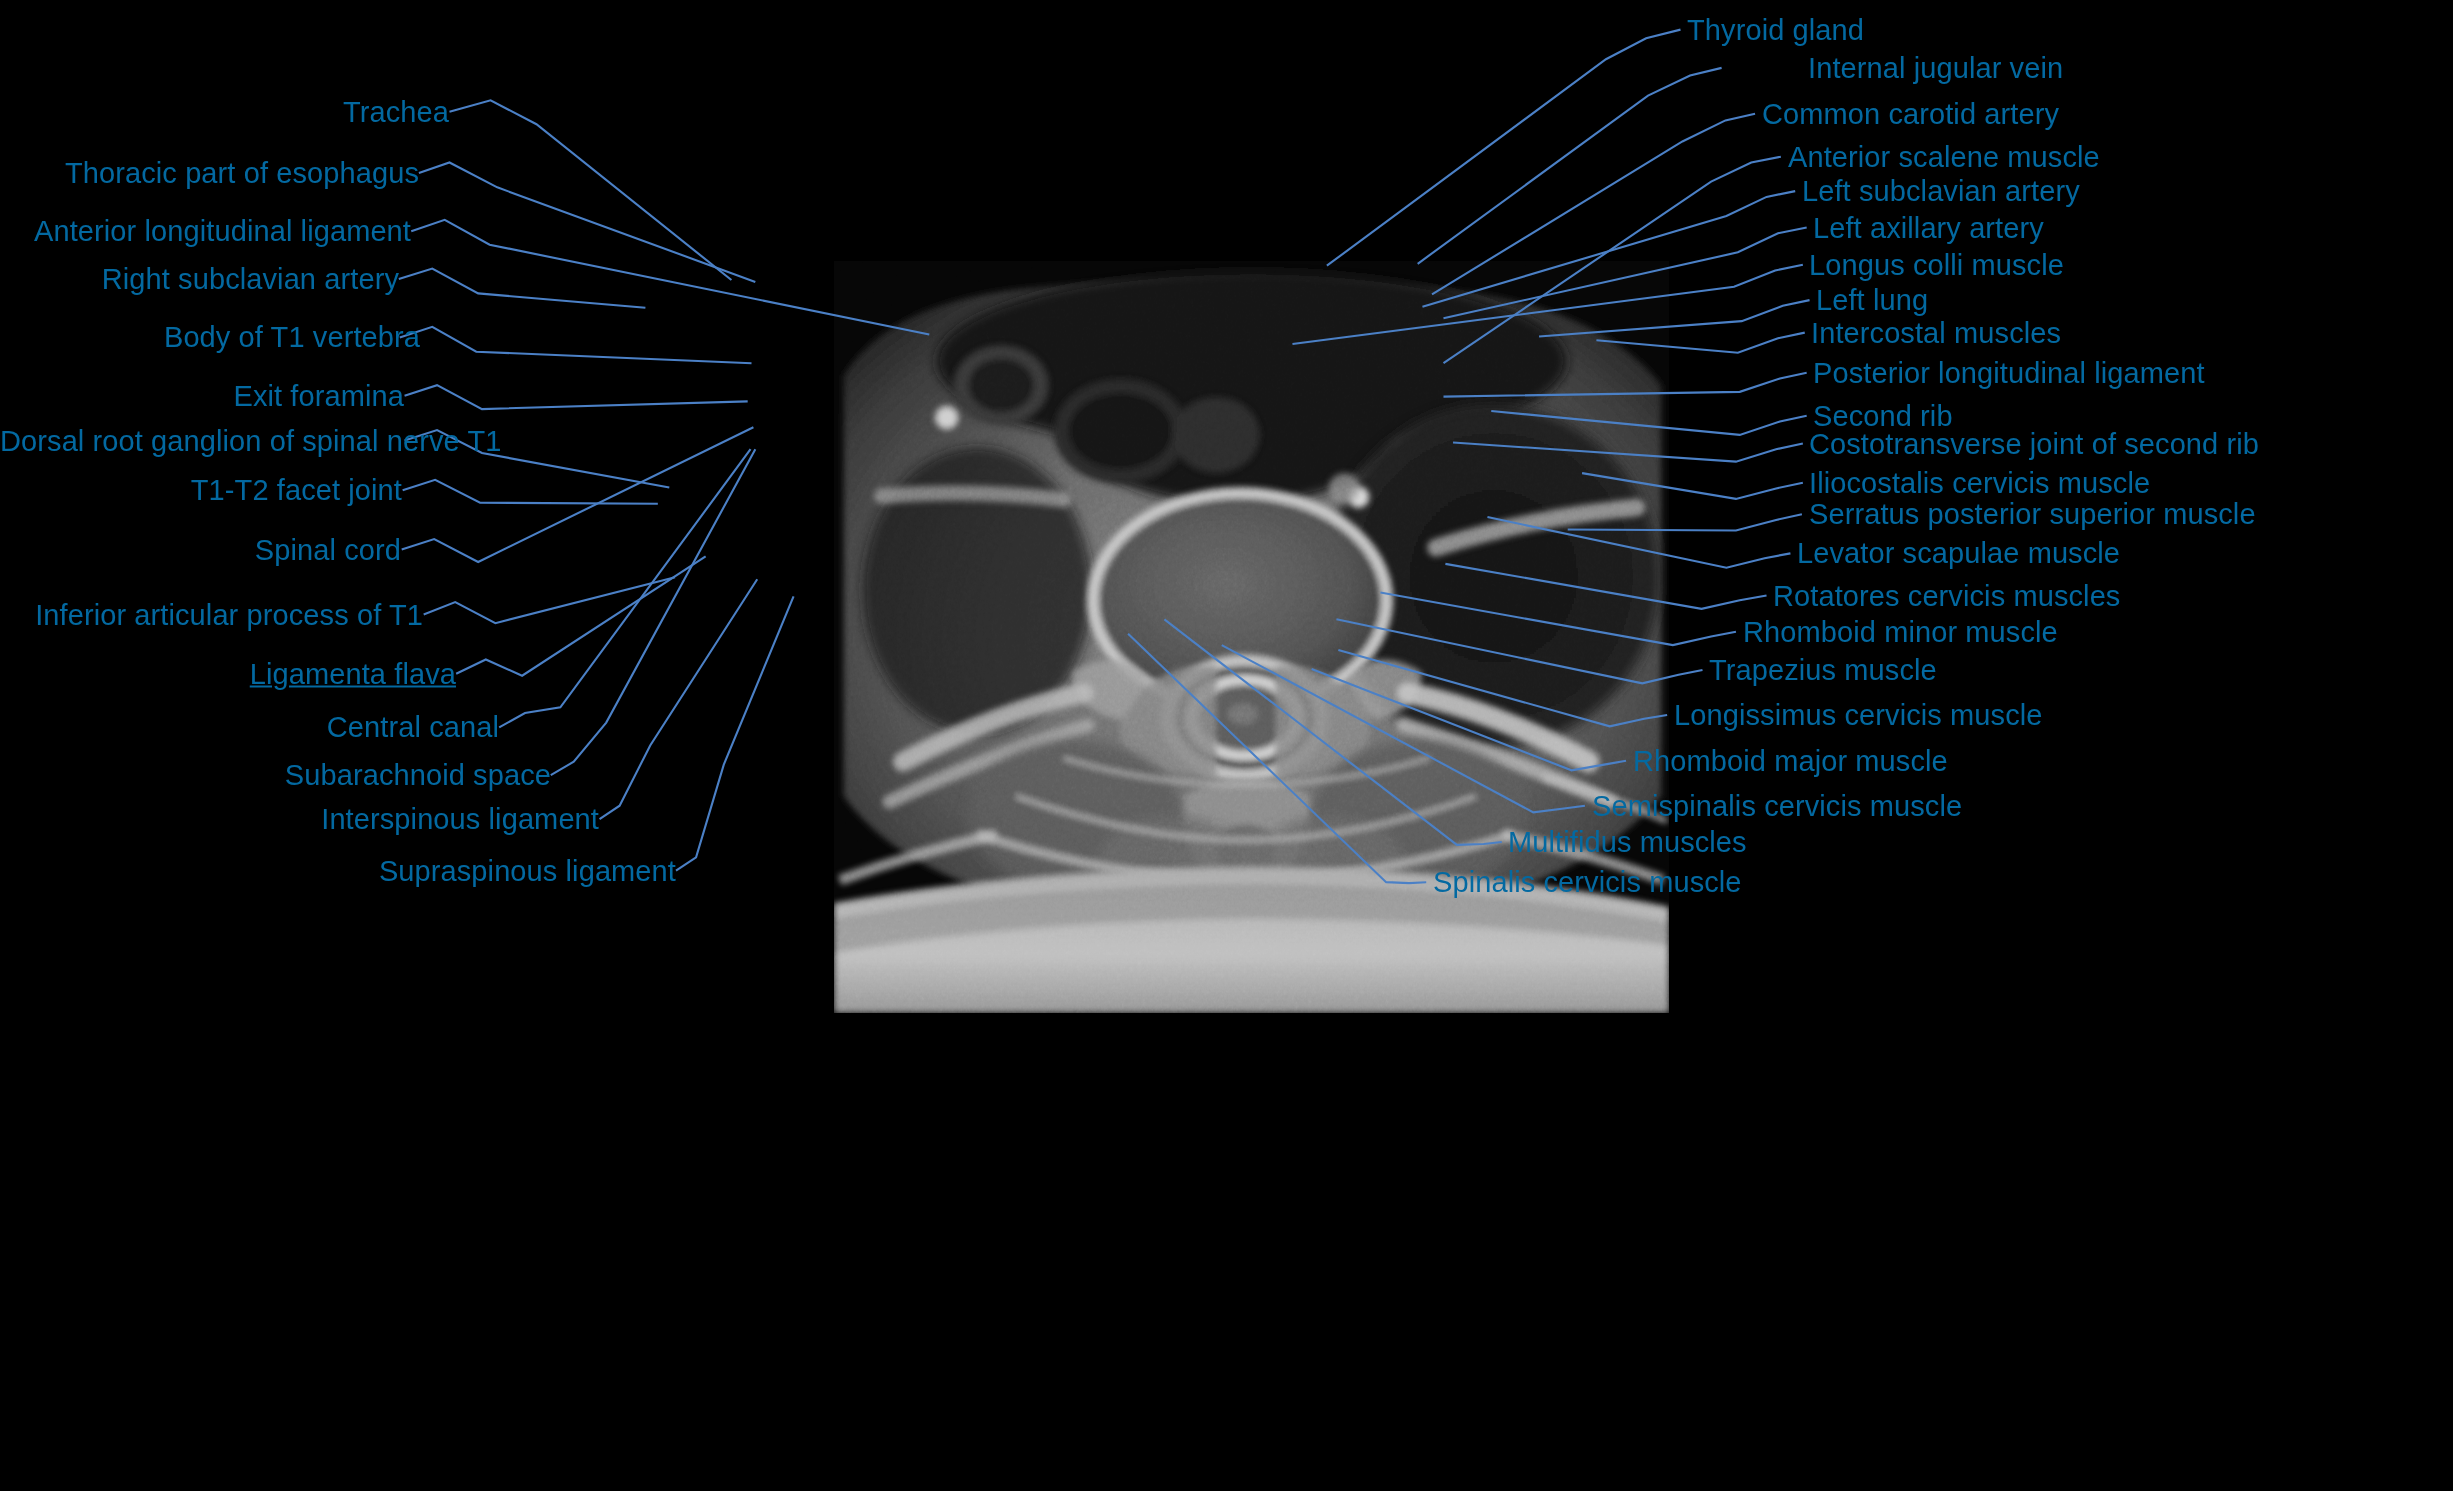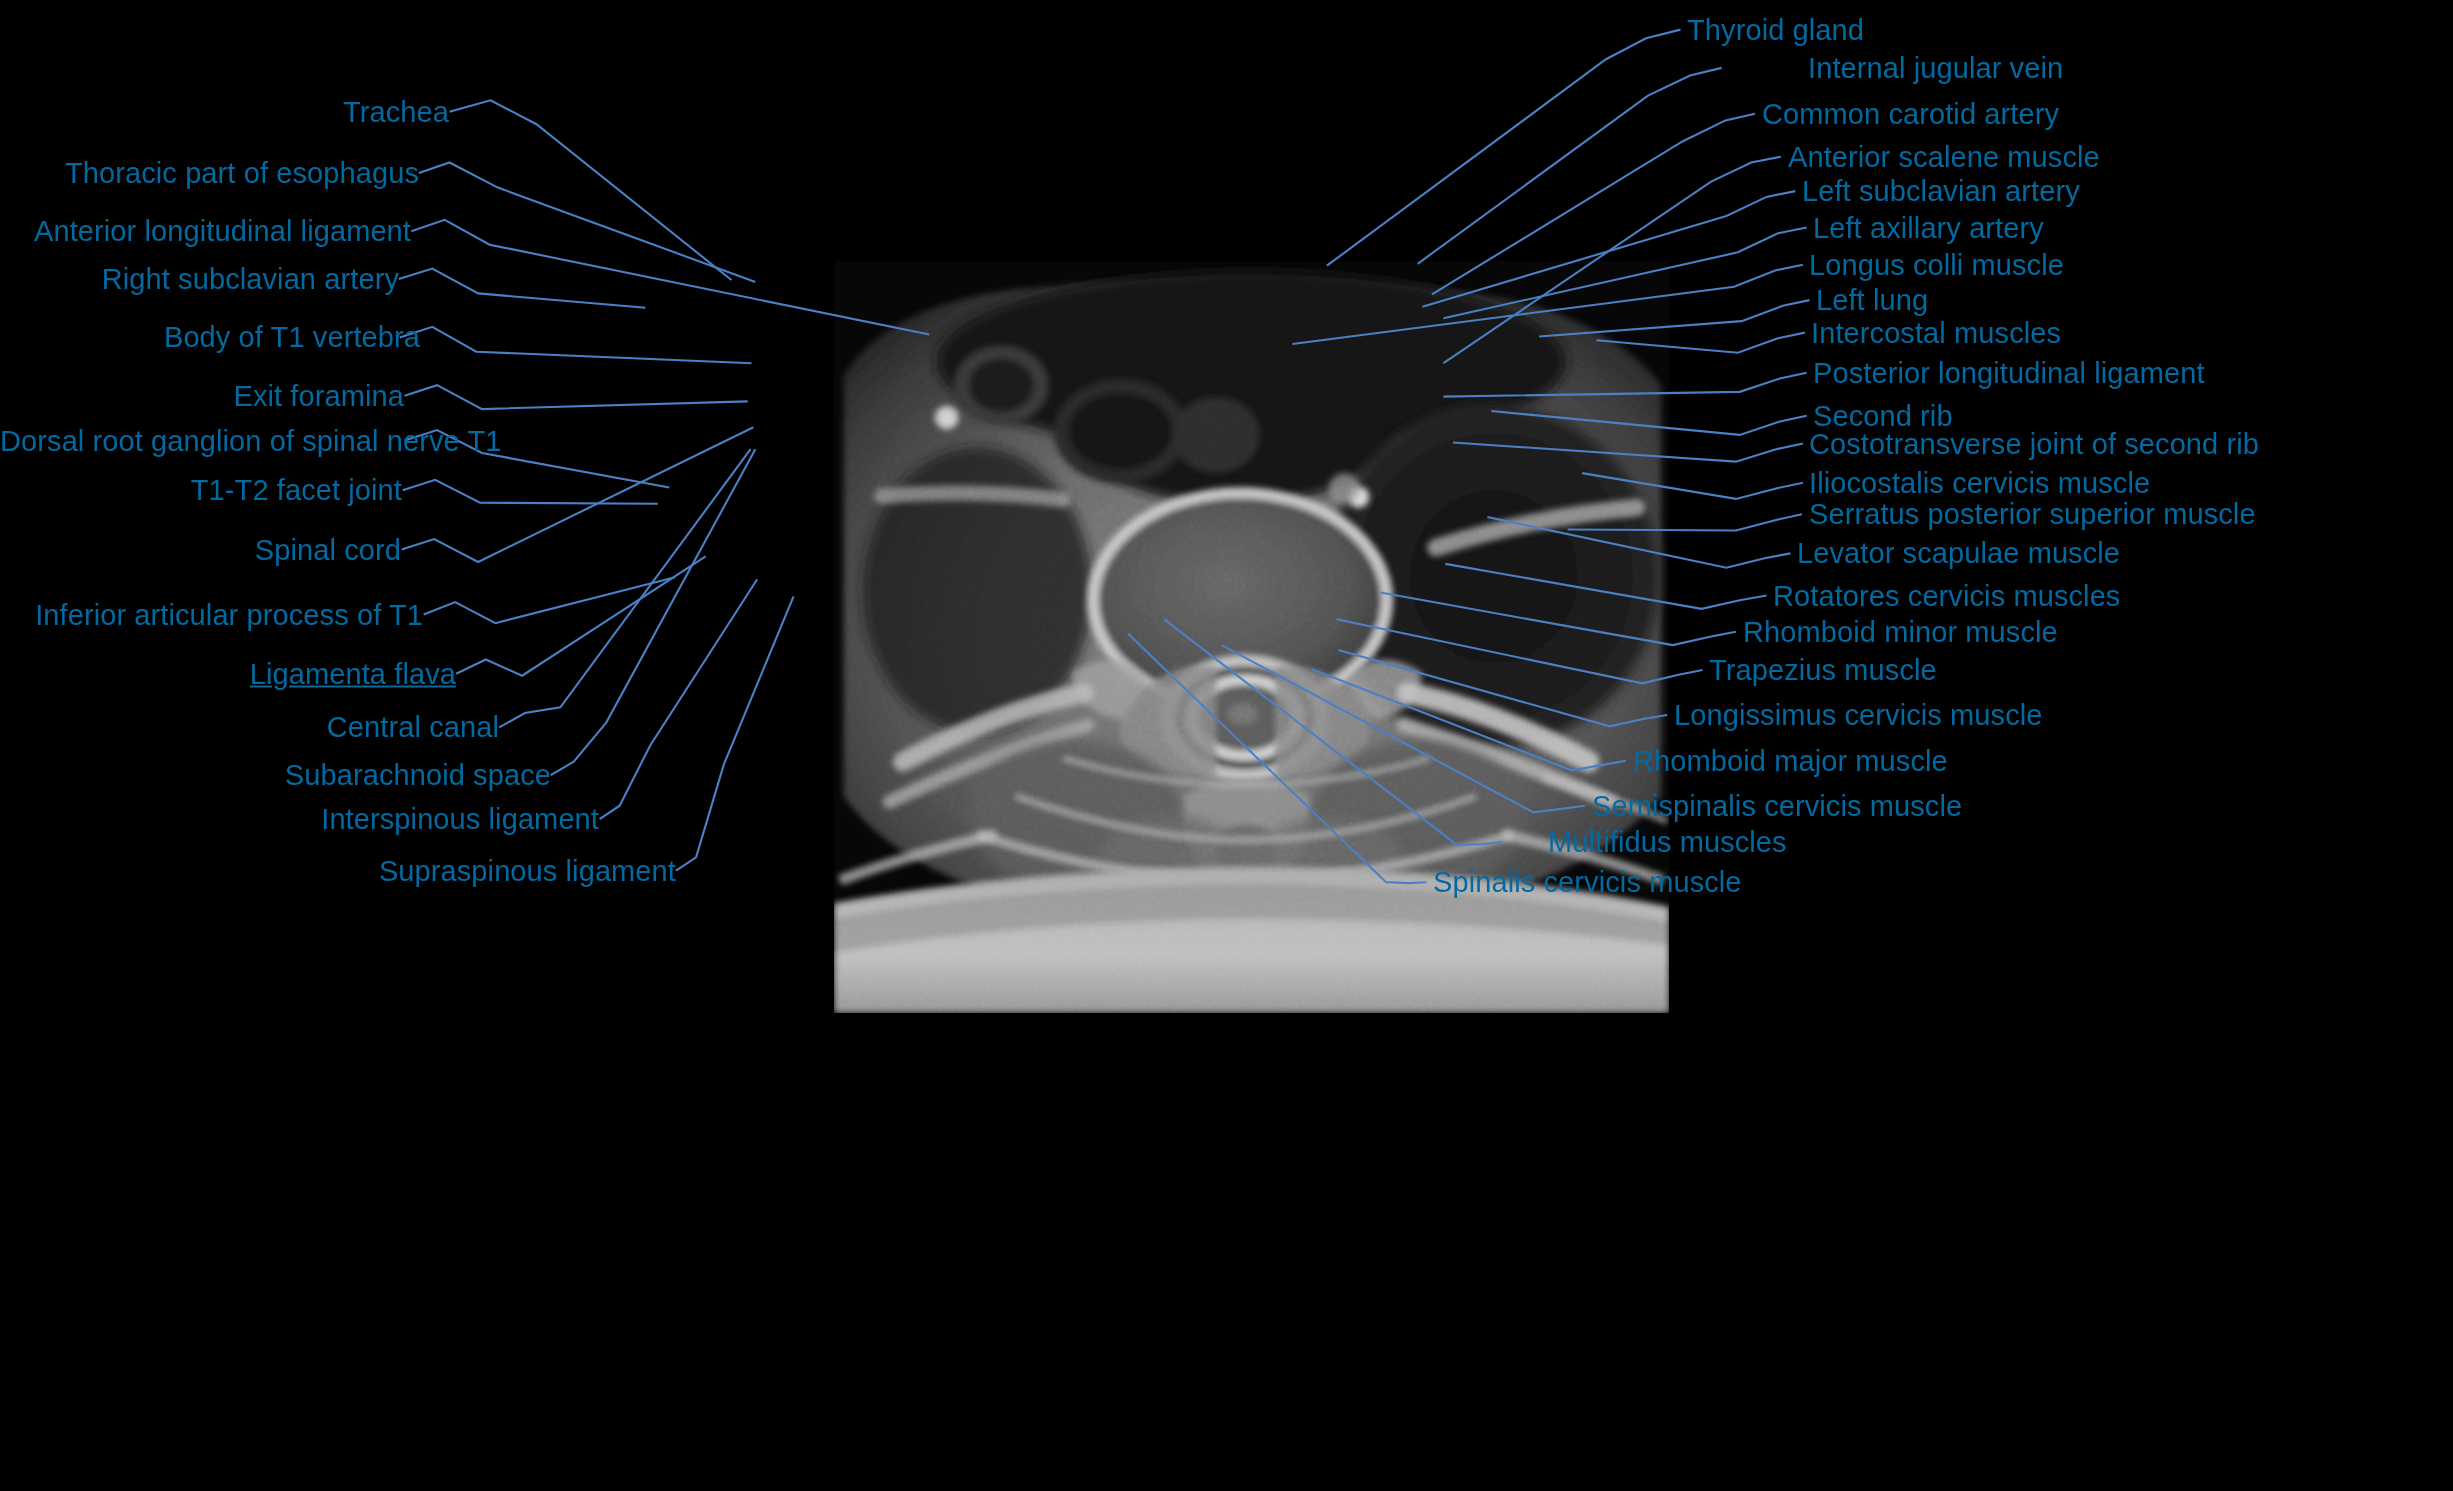--- a/index.html
+++ b/index.html
@@ -255,18 +255,18 @@
       <div class="lbl l" style="top: 444px; left: 1809px;">Costotransverse joint of second rib</div>
       <div class="lbl l" style="top: 483px; left: 1809px;">Iliocostalis cervicis muscle</div>
       <div class="lbl l" style="top: 514px; left: 1809px;">Serratus posterior superior muscle</div>
       <div class="lbl l" style="top: 553px; left: 1797px;">Levator scapulae muscle</div>
       <div class="lbl l" style="top: 596px; left: 1773px;">Rotatores cervicis muscles</div>
       <div class="lbl l" style="top: 632px; left: 1743px;">Rhomboid minor muscle</div>
       <div class="lbl l" style="top: 670px; left: 1709px;">Trapezius muscle</div>
       <div class="lbl l" style="top: 715px; left: 1674px;">Longissimus cervicis muscle</div>
       <div class="lbl l" style="top: 761px; left: 1633px;">Rhomboid major muscle</div>
       <div class="lbl l" style="top: 806px; left: 1592px;">Semispinalis cervicis muscle</div>
-      <div class="lbl l" style="top: 842px; left: 1508px; margin-left: 40px;">Multifidus muscles</div>
+      <div class="lbl l" style="top: 842px; left: 1508px;">Multifidus muscles</div>
       <div class="lbl l" style="top: 882px; left: 1433px;">Spinalis cervicis muscle</div>
     </div>
 
 </div>
 
 
 </body></html>

